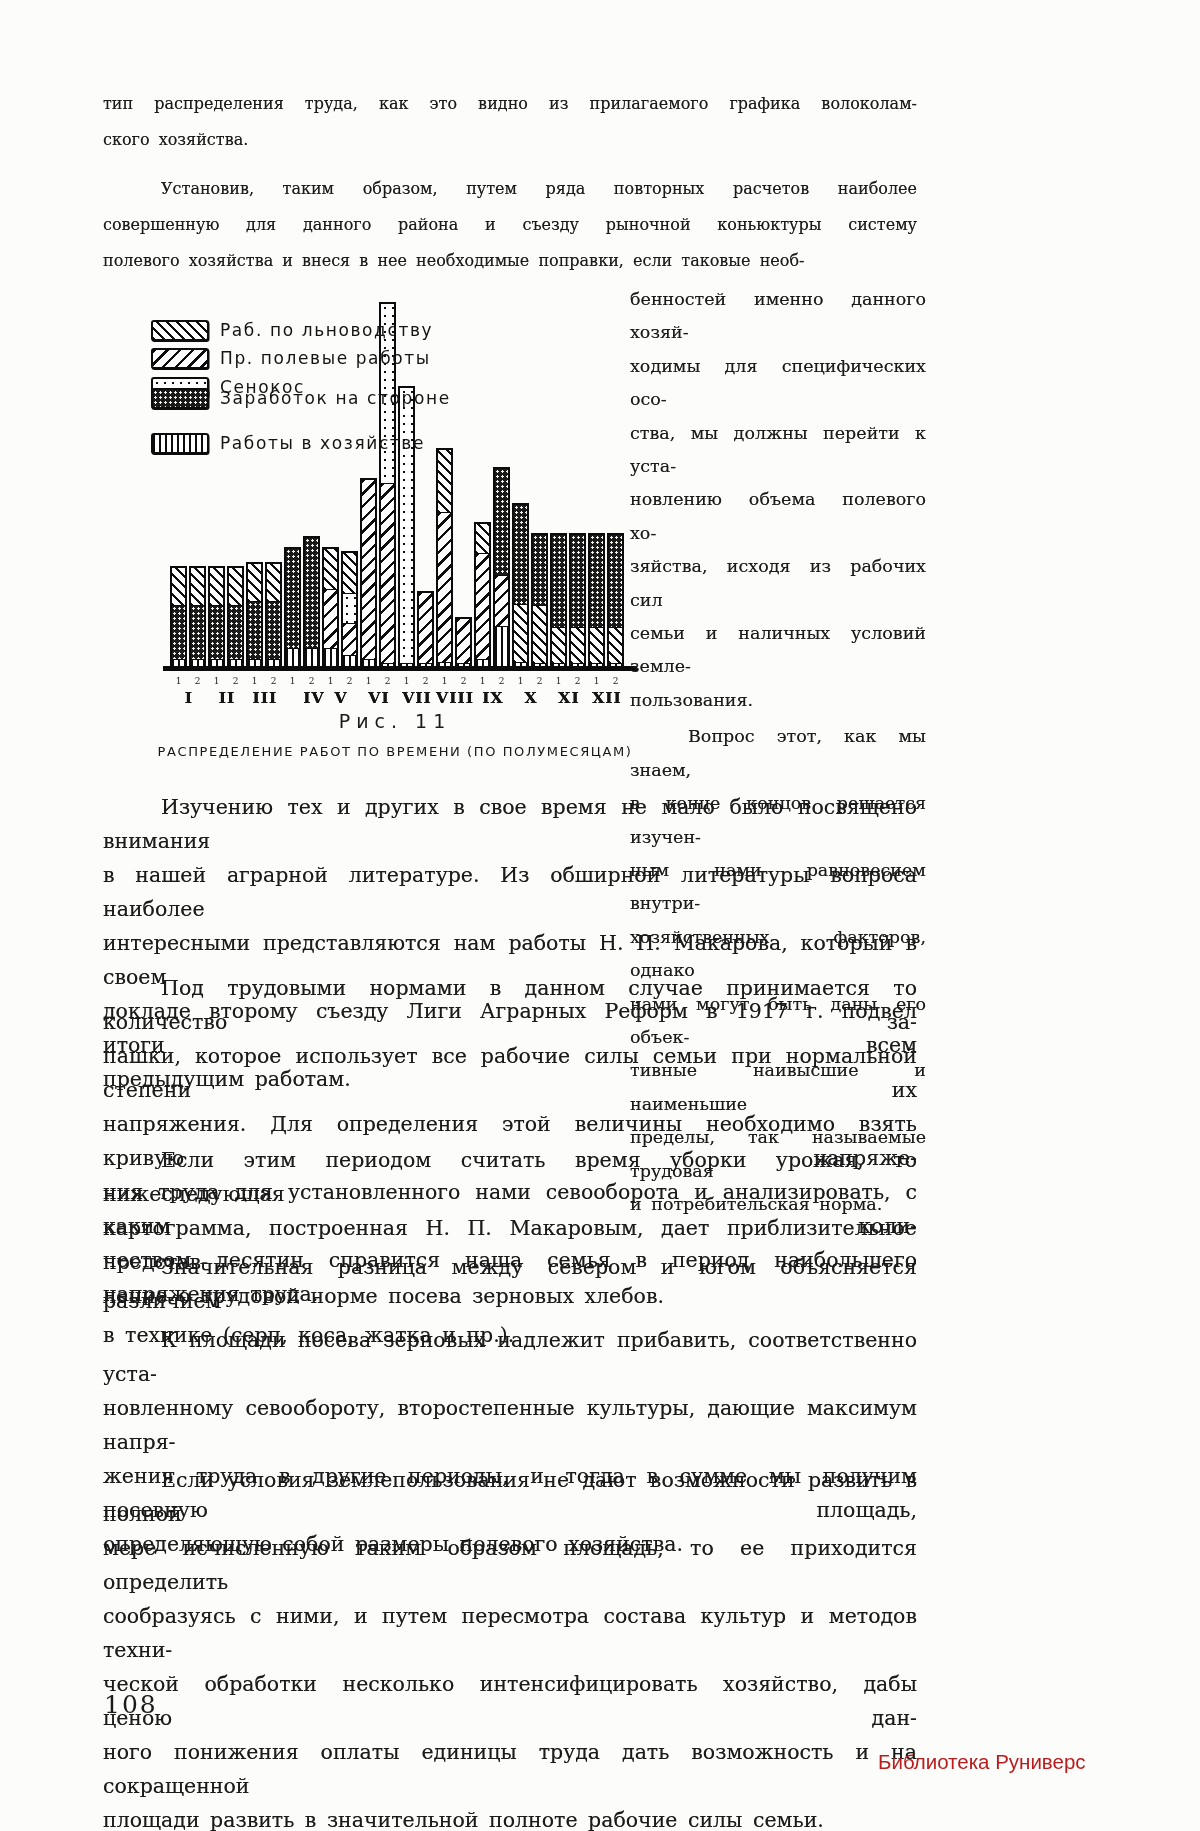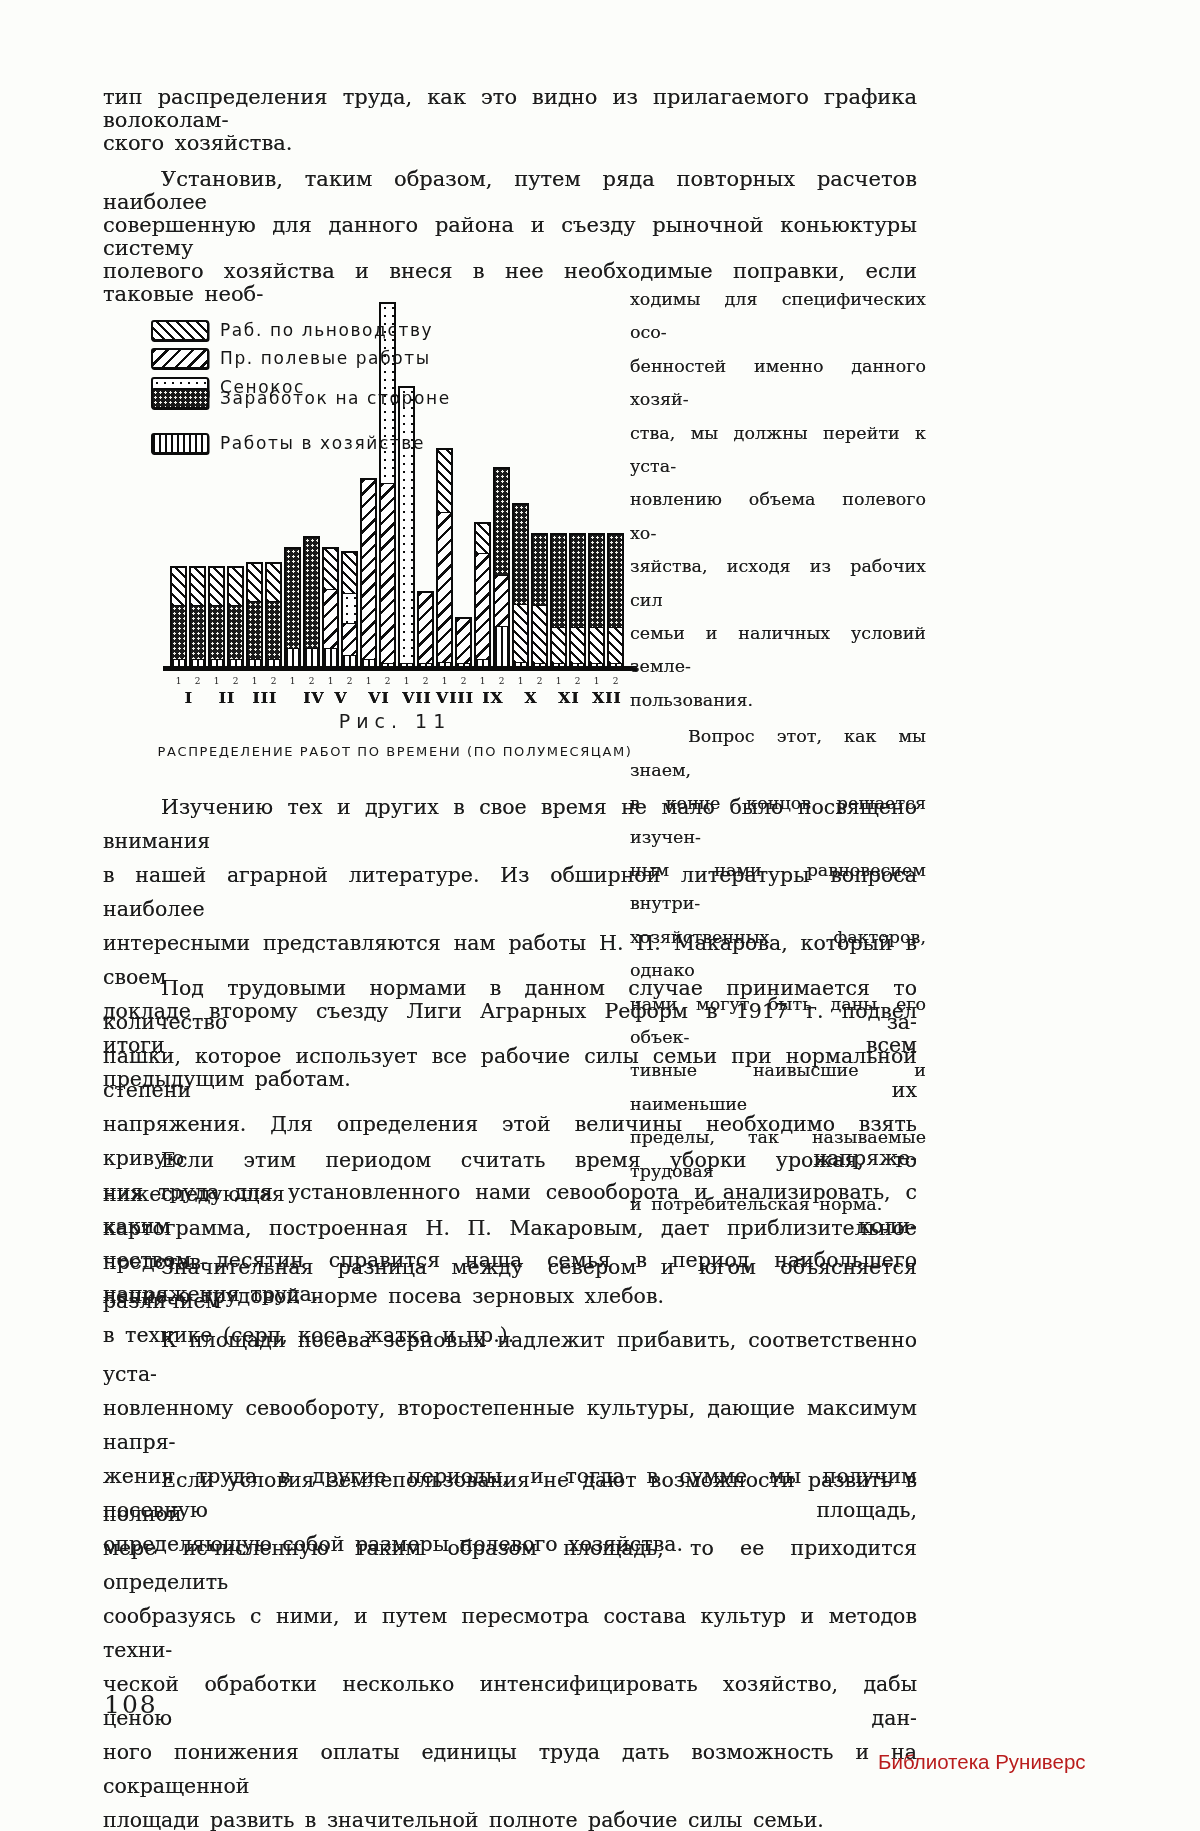--- a/index.html
+++ b/index.html
@@ -5,21 +5,21 @@
   html,body{margin:0;padding:0;}
   body{width:1200px;height:1831px;position:relative;background:#fbfcf8;overflow:hidden;
        font-family:"DejaVu Serif", serif;color:#1b1b1b;}
   #page{position:absolute;inset:0;background:#fcfdfa;}
   
   .tblock{position:absolute;}
   .line{text-align:justify;text-align-last:justify;word-spacing:4px;
         text-shadow:0 0 0.4px rgba(10,10,10,0.55);}
   .line.last{text-align-last:left;}
   .line.ind{text-indent:58px;}
-  #text-top{left:103px;top:86px;width:814px;font-size:21px;line-height:23px;}
+  #text-top{left:103px;top:86px;width:814px;font-size:16px;line-height:36px;}
   #text-top .para2{margin-top:13px;}
   #side-col{left:630px;top:283px;width:296px;font-size:17.5px;line-height:33.4px;}
   #side-col .para2{margin-top:3px;}
   .bodypara{left:103px;width:814px;font-size:20.5px;line-height:34px;}
   #para3{top:790px;}
   #para4{top:971px;}
   #para5{top:1143px;}
   #para6{top:1250px;}
   #para7{top:1323px;}
   #para8{top:1463px;}
@@ -254,22 +254,22 @@
           <div class="lg-label">Работы в хозяйстве</div>
         </div>
       </div>
     <div id="baseline"></div>
     <div id="fig-label">Рис. 11</div>
     <div id="fig-caption">РАСПРЕДЕЛЕНИЕ РАБОТ ПО ВРЕМЕНИ (ПО ПОЛУМЕСЯЦАМ)</div>
   </div>
 
   <div id="side-col" class="tblock">
     <div class="para1">
+        <div class="line">бенностей именно данного хозяй-</div>
         <div class="line">ходимы для специфических осо-</div>
-        <div class="line">бенностей именно данного хозяй-</div>
         <div class="line">ства, мы должны перейти к уста-</div>
         <div class="line">новлению объема полевого хо-</div>
         <div class="line">зяйства, исходя из рабочих сил</div>
         <div class="line">семьи и наличных условий земле-</div>
         <div class="line last">пользования.</div>
       </div>
     <div class="para2">
         <div class="line ind">Вопрос этот, как мы знаем,</div>
         <div class="line">в конце концов решается изучен-</div>
         <div class="line">ным нами равновесием внутри-</div>

